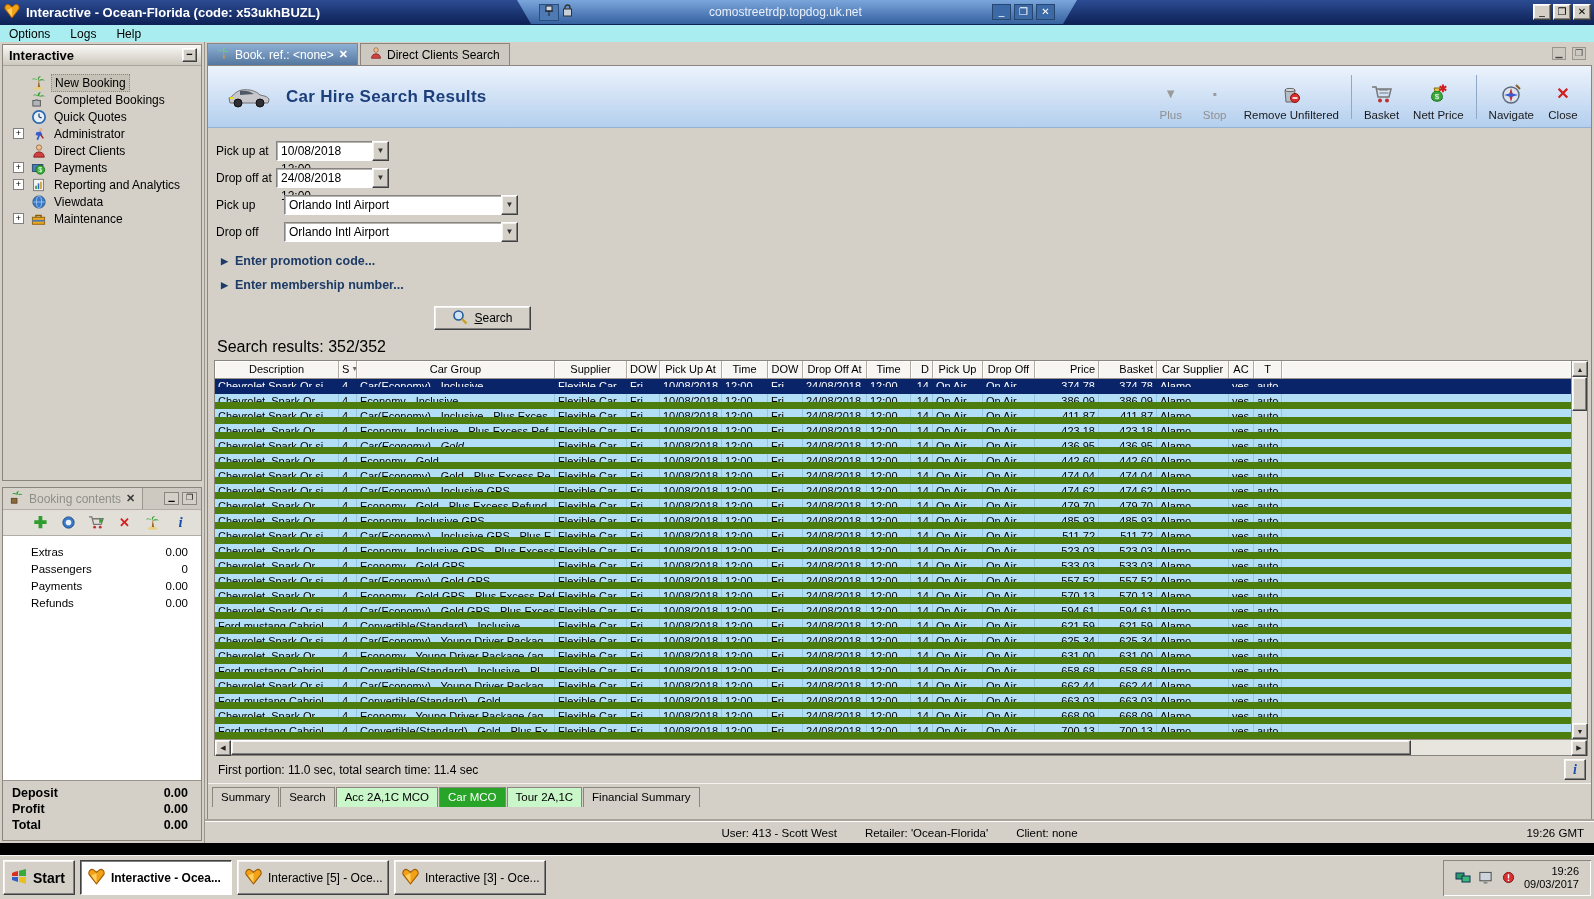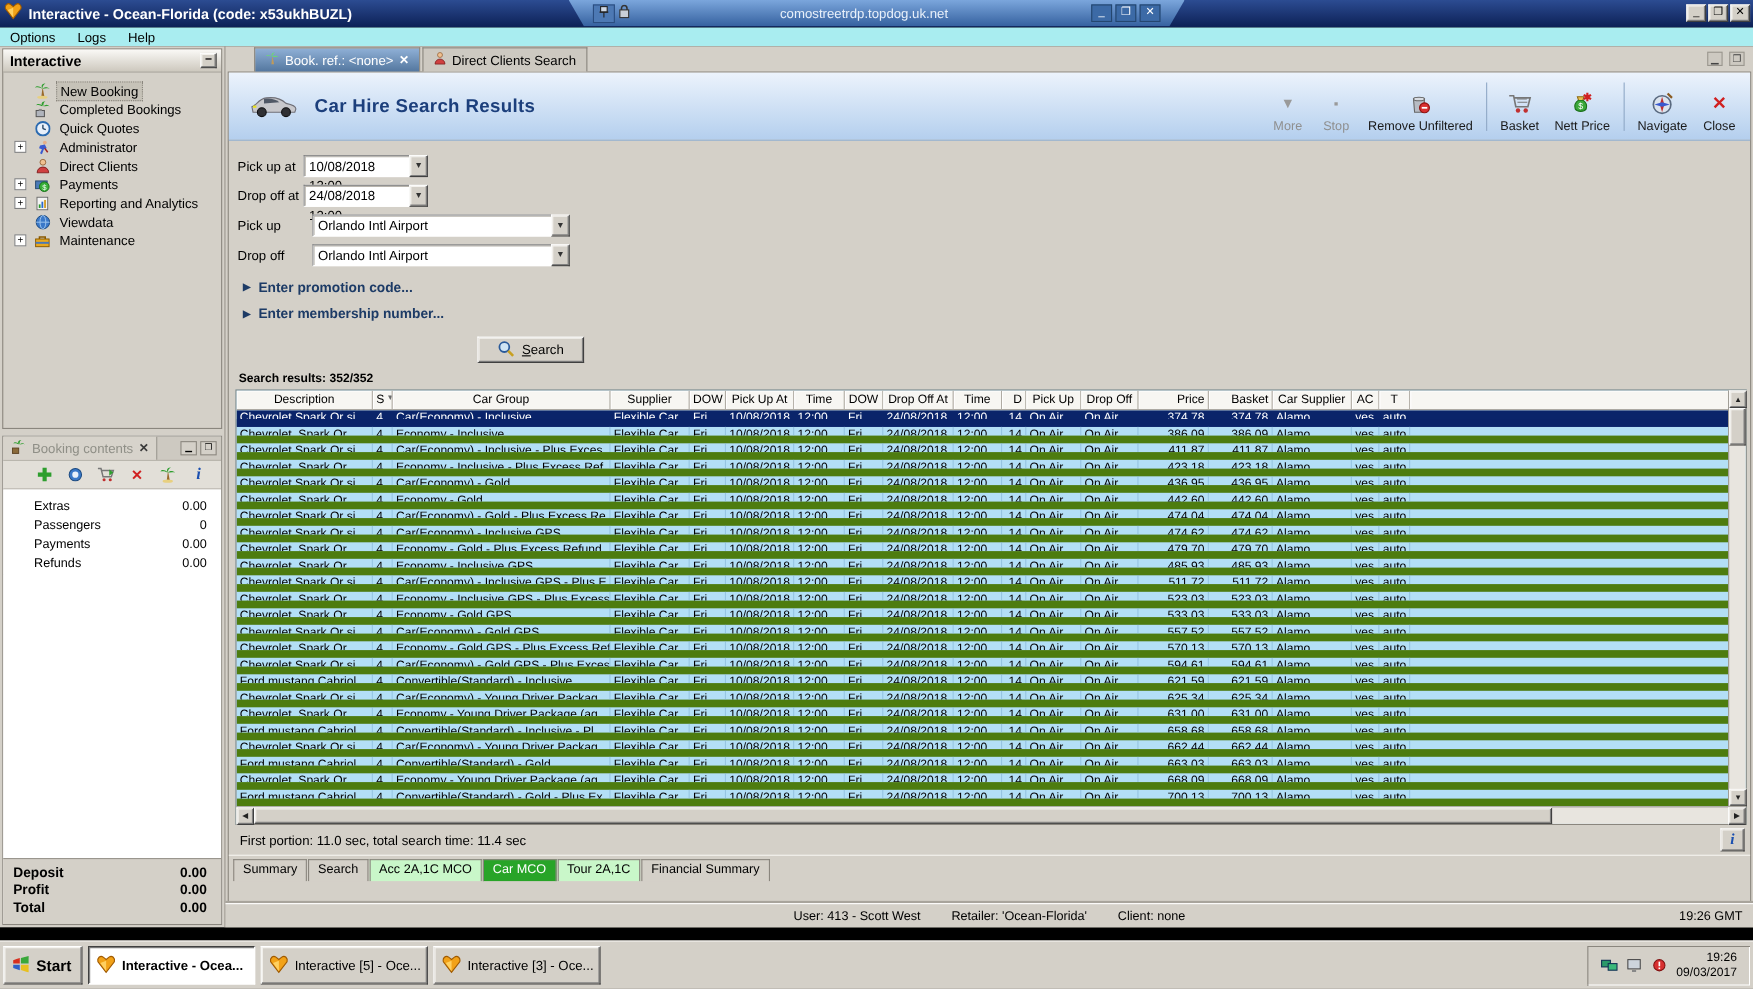--- a/index.html
+++ b/index.html
@@ -24,21 +24,21 @@
 
   
   .menubar { position:absolute; top:25px; left:0; width:1594px; height:17px; background:#a9edf0; display:flex; align-items:center; gap:20px; padding-left:9px; font-size:12px; }
   .menu-item { cursor:default; }
 
   
   .app-body { position:absolute; top:42px; left:0; width:1594px; height:801px; background:#d4d0c8; display:flex; }
 
   
   .sidebar { width:205px; display:flex; flex-direction:column; padding:2px; border-right:1px solid #9a968e; }
-  .int-panel { height:346px; border:1px solid #8a867e; background:#d4d0c8; }
+  .int-panel { height:437px; border:1px solid #8a867e; background:#d4d0c8; }
   .int-header { height:21px; background:linear-gradient(#faf9f6,#cdc8be); border-bottom:1px solid #aaa69e; display:flex; align-items:center; justify-content:space-between; padding:0 4px 0 6px; font-weight:bold; font-size:13px; }
   .collapse-btn { width:15px; height:14px; font-size:11px; line-height:11px; text-align:center; }
   .tree { padding-top:8px; font-size:12px; }
   .tree-row { height:17px; display:flex; align-items:center; }
   .exp-slot { width:13px; margin-left:9px; display:flex; align-items:center; justify-content:center; }
   .expander { width:11px; height:11px; background:#fff; border:1px solid #808080; font-size:9px; line-height:9px; text-align:center; }
   .tree-icon { width:17px; height:15px; margin-left:5px; display:flex; align-items:center; justify-content:center; }
   .tree-label { margin-left:4px; padding:1px 3px; white-space:nowrap; }
   .tree-row.selected .tree-label { background:#c6c2b8; border:1px dotted #8a867e; }
 
@@ -56,21 +56,21 @@
   .bp-stat .lbl { flex:1; }
   .bp-fill { flex:1; background:#fff; }
   .bp-totals { background:#d4d0c8; border-top:1px solid #9a968e; padding:5px 13px 6px 9px; font-weight:bold; font-size:12.5px; }
   .bp-total { display:flex; height:16px; }
   .bp-total .lbl { flex:1; }
 
   
   .main { flex:1; display:flex; flex-direction:column; min-width:0; }
   .tabstrip { height:23px; display:flex; align-items:flex-end; padding-left:2px; position:relative; }
   .tab { height:22px; display:flex; align-items:center; gap:5px; padding:0 9px; font-size:12px; border:1px solid #8a867e; border-bottom:none; }
-  .tab.active { background:linear-gradient(#8fb0d6,#54779f); color:#fff;margin-left:24px; }
+  .tab.active { background:linear-gradient(#8fb0d6,#54779f); color:#fff; }
   .tab.inactive { background:#cdc9c1; color:#000; margin-left:2px; }
   .tab-close { font-weight:bold; font-size:11px; color:#fff; }
   .mdi-btns { position:absolute; right:8px; top:5px; display:flex; gap:6px; }
   .mdi-btn { width:14px; height:13px; font-size:9px; line-height:11px; text-align:center; color:#444; background:#cdc9c1; border:1px solid #9a968e; }
 
   .content { flex:1; margin:0 2px; border:1px solid #8a867e; background:#d4d0c8; display:flex; flex-direction:column; min-height:0; }
 
   
   .page-header { height:62px; background:linear-gradient(#ecf3fc,#b4cfee); border-bottom:1px solid #96b2d2; display:flex; align-items:center; flex:none; }
   .car-icon { margin-left:18px; }
@@ -92,21 +92,21 @@
   .combo-text { height:20px; line-height:18px; padding:0 4px; font-size:12px; }
   .combo-btn { width:17px; height:20px; display:flex; align-items:center; justify-content:center; font-size:8px; color:#333; margin-left:-1px; }
   .seg-selected { border:1px solid #8a867e; background:#f2f1ec; padding:2px 7px; }
   .seg-plain { padding:2px 8px; margin-left:6px; }
   .expander-row { display:flex; align-items:center; gap:7px; margin:12px 0 0 5px; font-weight:bold; color:#1d3b66; font-size:12.5px; }
   .expander-arrow { color:#1d3b66; font-size:9px; }
   .search-btn { margin:14px 0 2px 218px; width:97px; height:24px; display:inline-flex; align-items:center; justify-content:center; gap:6px; font-size:12px; }
   .ul-first::first-letter { text-decoration:underline; }
 
   
-  .results-label { font-weight:bold; font-size:11px; padding:6px 0 3px 9px; flex:none; }
+  .results-label { font-weight:normal; font-size:16px; padding:6px 0 3px 9px; flex:none; }
   .table-wrap { margin:1px 3px 0 6px; border:1px solid #8a867e; display:flex; flex-direction:column; height:396px; flex:none; background:#b3dff6; }
   .table-top { display:flex; flex:1; min-height:0; }
   .table-cols { flex:1; display:flex; flex-direction:column; min-width:0; overflow:hidden; }
   .thead { display:flex; height:18px; background:#f7f6f2; border-bottom:1px solid #9a968e; flex:none; }
   .th { font-size:11px; padding:2px 3px 0; border-right:1px solid #b0aca4; box-shadow:inset 1px 1px #fff; white-space:pre; overflow:hidden; flex:none;text-align:center; }
   .th.r { text-align:right; }
   .th-fill { flex:1; box-shadow:inset 1px 1px #fff; }
   .sort { font-size:7px; color:#6a6a6a; margin-left:2px; vertical-align:2px; }
   .tbody { flex:1; overflow:hidden; }
   .trow { display:flex; height:15px; border-bottom:7px solid #4d7c0f; }
@@ -430,21 +430,21 @@
               <circle cx="12" cy="21" r="4" fill="#303034" stroke="#101012"></circle>
               <circle cx="34" cy="21" r="4" fill="#303034" stroke="#101012"></circle>
               <rect x="4" y="15" width="3" height="2" fill="#e8e020"></rect>
             </svg>
         </span>
         <span class="page-title">Car Hire Search Results</span>
 
         <div class="toolbar">
           <div class="tbtn disabled">
             <span class="ticon glyph-more">▼</span>
-            <span>More</span>
+            <span>Plus</span>
           </div>
           <div class="tbtn disabled">
             <span class="ticon glyph-stop">▪</span>
             <span>Stop</span>
           </div>
           <div class="tbtn">
             <span class="ticon">
                 <svg width="22" height="22" viewBox="0 0 22 22">
                   <path d="M5 7h10l-1 12H6z" fill="#b8bcc4" stroke="#666"></path>
                   <ellipse cx="10" cy="7" rx="5" ry="1.6" fill="#d8dce2" stroke="#666"></ellipse>
@@ -652,21 +652,21 @@
                   <div class="td r" style="width: 64px;">423.18</div>
                   <div class="td r" style="width: 58px;">423.18</div>
                   <div class="td" style="width: 72px;">Alamo</div>
                   <div class="td" style="width: 25px;">yes</div>
                   <div class="td" style="width: 28px;">auto</div>
                   <div class="td-fill"></div>
                 </div>
                 <div class="trow">
                   <div class="td" style="width: 124px;">Chevrolet Spark Or si...</div>
                   <div class="td" style="width: 18px;">4</div>
-                  <div class="td" style="width: 198px;">Car(Economy) - Gold</div>
+                  <div class="td" style="width: 198px; font-style: italic;">Car(Economy) - Gold</div>
                   <div class="td" style="width: 72px;">Flexible Car...</div>
                   <div class="td" style="width: 33px;">Fri</div>
                   <div class="td" style="width: 62px;">10/08/2018</div>
                   <div class="td" style="width: 46px;">12:00</div>
                   <div class="td" style="width: 35px;">Fri</div>
                   <div class="td" style="width: 64px;">24/08/2018</div>
                   <div class="td" style="width: 44px;">12:00</div>
                   <div class="td r" style="width: 22px;">14</div>
                   <div class="td" style="width: 50px;">On Air...</div>
                   <div class="td" style="width: 52px;">On Air...</div>

